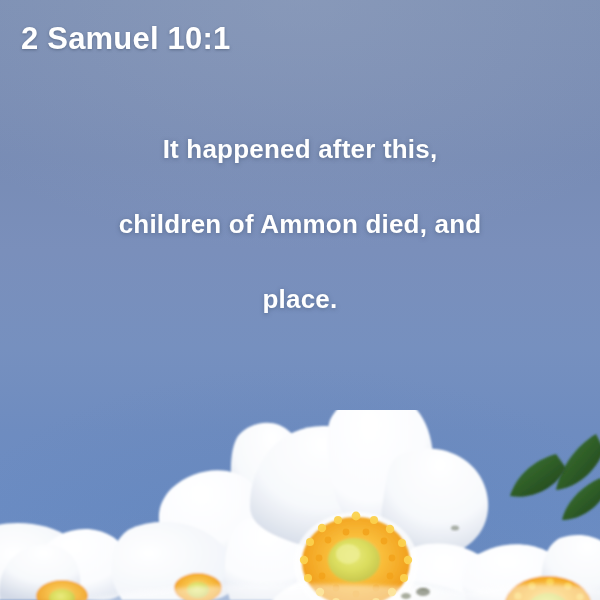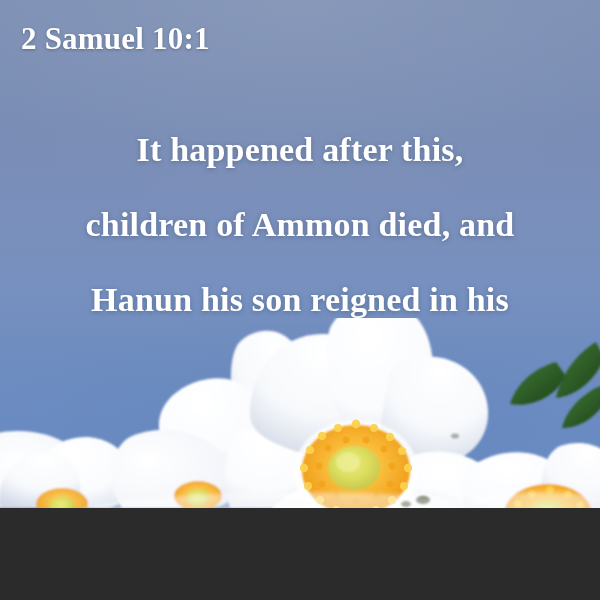--- a/index.html
+++ b/index.html
@@ -3,23 +3,23 @@
 <meta charset="utf-8">
 <style>
   html, body {
     margin: 0;
     padding: 0;
     background: #2b2b2b;
   }
   #canvas {
     position: relative;
     width: 600px;
-    height: 508px;
+    height: 600px;
     overflow: hidden;
-    font-family: Liberation Serif, serif;
+    font-family: Liberation Sans, sans-serif;
     background: linear-gradient(
       to bottom,
       #7d90b4 0%,
       #7b8eb4 12%,
       #788cb5 26%,
       #7a8fbb 42%,
       #7690bf 58%,
       #6e8cc0 72%,
       #6b8cc3 84%,
       #6d8ec4 100%
@@ -53,21 +53,21 @@
   .verse {
     position: absolute;
     left: 0;
     right: 0;
     top: 112px;
     text-align: center;
     padding: 0 18px;
     box-sizing: border-box;
   }
   .verse-line {
-    font-size: 34px;
+    font-size: 26px;
     line-height: 75px;
     color: #ffffff;
     font-weight: 700;
     letter-spacing: 0.2px;
     text-shadow: 0 1px 4px rgba(60,78,105,0.50);
     white-space: nowrap;
   }
 
   
   .flowers {
@@ -84,21 +84,20 @@
 
 <div id="canvas">
 
   <div class="sky-tint"></div>
 
   <div class="reference">2 Samuel 10:1</div>
 
   <div class="verse">
     <div class="verse-line">It happened after this,</div>
     <div class="verse-line">children of Ammon died, and</div>
-    <div class="verse-line">Hanun his son reigned in his</div>
     <div class="verse-line">place.</div>
   </div>
 
   <div class="flowers">
     <svg width="600" height="190" viewBox="0 0 600 190" xmlns="http://www.w3.org/2000/svg">
       <defs>
         <radialGradient id="petalA" cx="40%" cy="25%" r="85%">
           <stop offset="0%" stop-color="#ffffff"></stop>
           <stop offset="62%" stop-color="#fbfcfe"></stop>
           <stop offset="100%" stop-color="#dde3ee"></stop>

